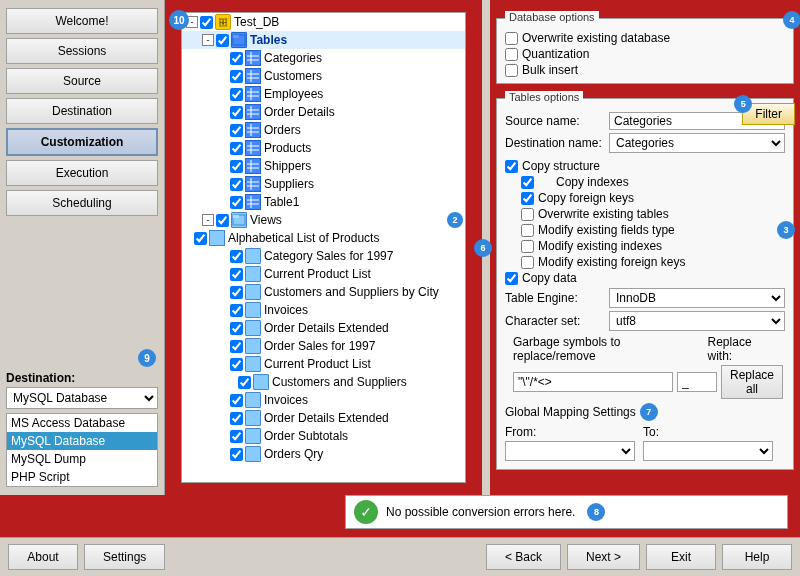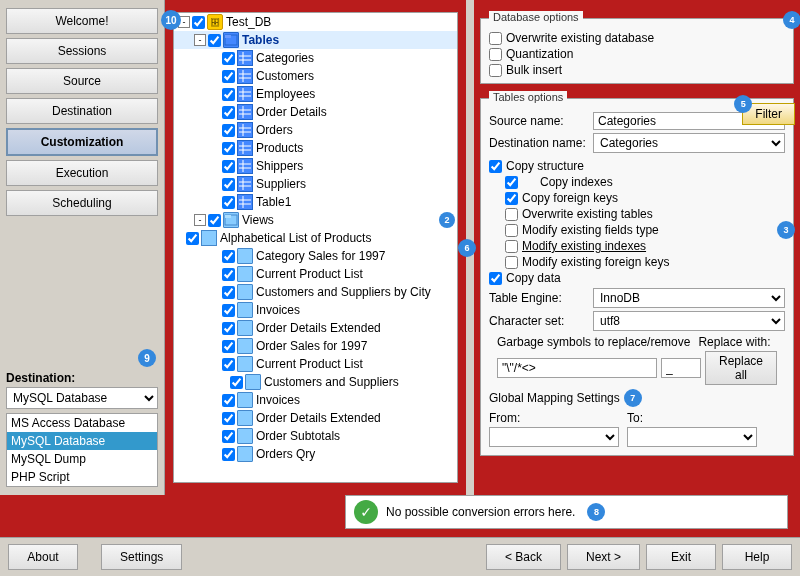--- a/index.html
+++ b/index.html
@@ -46,21 +46,21 @@
     .replace-input { background: white; border: 1px solid #a0a0a0; padding: 2px 4px; width: 40px; }
     .replace-all-btn { padding: 2px 8px; background: linear-gradient(to bottom, #f5f5f5, #e0e0e0); border: 1px solid #a0a0a0; cursor: pointer; }
     .mapping-select { background: white; border: 1px solid #a0a0a0; padding: 1px 2px; width: 130px; }
     
     
     .status-bar { display: flex; align-items: center; background: white; border: 1px solid #a0a0a0; margin: 0 6px 4px 170px; padding: 4px 8px; gap: 8px; }
     .status-icon { width: 24px; height: 24px; background: #44aa44; border-radius: 50%; display: flex; align-items: center; justify-content: center; color: white; font-size: 14px; flex-shrink: 0; }
     
     
     .footer { display: flex; align-items: center; justify-content: space-between; padding: 6px 8px; background: #d4d0c8; border-top: 1px solid #a0a0a0; }
-    .footer-left { display: flex; gap: 23px; }
+    .footer-left { display: flex; gap: 6px; }
     .footer-right { display: flex; gap: 6px; }
     .footer-btn { padding: 5px 18px; background: linear-gradient(to bottom, #f5f5f5, #e0e0e0); border: 1px solid #a0a0a0; cursor: pointer; min-width: 70px; text-align: center; }
     
     .tree-highlighted { background: #ddeeff; }
   </style>
 </head>
 <body>
 
 <div class="main-container">
 
@@ -88,21 +88,21 @@
         </select>
         <div class="sidebar-dest-list">
           <div class="dest-item">MS Access Database</div>
           <div class="dest-item selected">MySQL Database</div>
           <div class="dest-item">MySQL Dump</div>
           <div class="dest-item">PHP Script</div>
         </div>
       </div>
     </div>
 
-    <div style="position: relative; display: flex; flex-direction: column; margin: 6px 4px;">
+    <div style="position: relative; display: flex; flex-direction: column; margin: 6px 12px;">
       <div style="position: absolute; left: -8px; top: 4px; width: 20px; height: 20px; border-radius: 50%; background: #3388dd; color: white; font-size: 10px; font-weight: bold; display: flex; align-items: center; justify-content: center; z-index: 10;">10</div>
       <div class="tree-panel" style="width: 285px; flex: 1;">
 
         <div class="tree-item" style="padding-left: 4px;">
           <span class="tree-toggle">-</span>
           <input type="checkbox" class="tree-cb" checked="" style="">
           <span class="tree-icon db-icon">🗄</span>
           <span>Test_DB</span>
         </div>
 
@@ -393,21 +393,21 @@
         <div class="checkbox-row" style="padding-left: 16px;">
           <input type="checkbox" style="">
           <span>Overwrite existing tables</span>
         </div>
         <div class="checkbox-row" style="padding-left: 16px; position: relative;">
           <input type="checkbox" style="">
           <span>Modify existing fields type</span>
 
           <div style="position: absolute; right: -10px; top: -2px; width: 18px; height: 18px; border-radius: 50%; background: #3388dd; color: white; font-size: 9px; font-weight: bold; display: flex; align-items: center; justify-content: center;">3</div>
         </div>
-        <div class="checkbox-row" style="padding-left: 16px; text-decoration: underline;">
+        <div class="checkbox-row" style="padding-left: 16px;">
           <input type="checkbox" style="">
           <span>Modify existing indexes</span>
         </div>
         <div class="checkbox-row" style="padding-left: 16px;">
           <input type="checkbox" style="">
           <span>Modify existing foreign keys</span>
         </div>
 
         <div class="checkbox-row">
           <input type="checkbox" checked="" style="">

